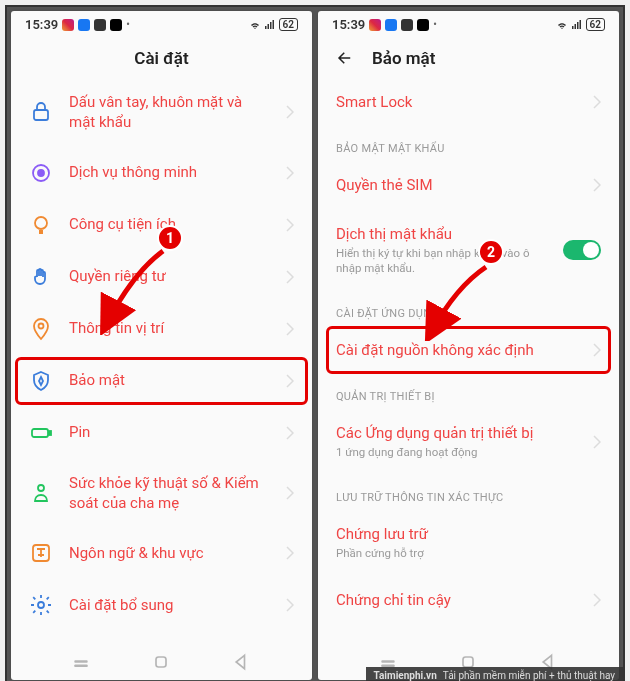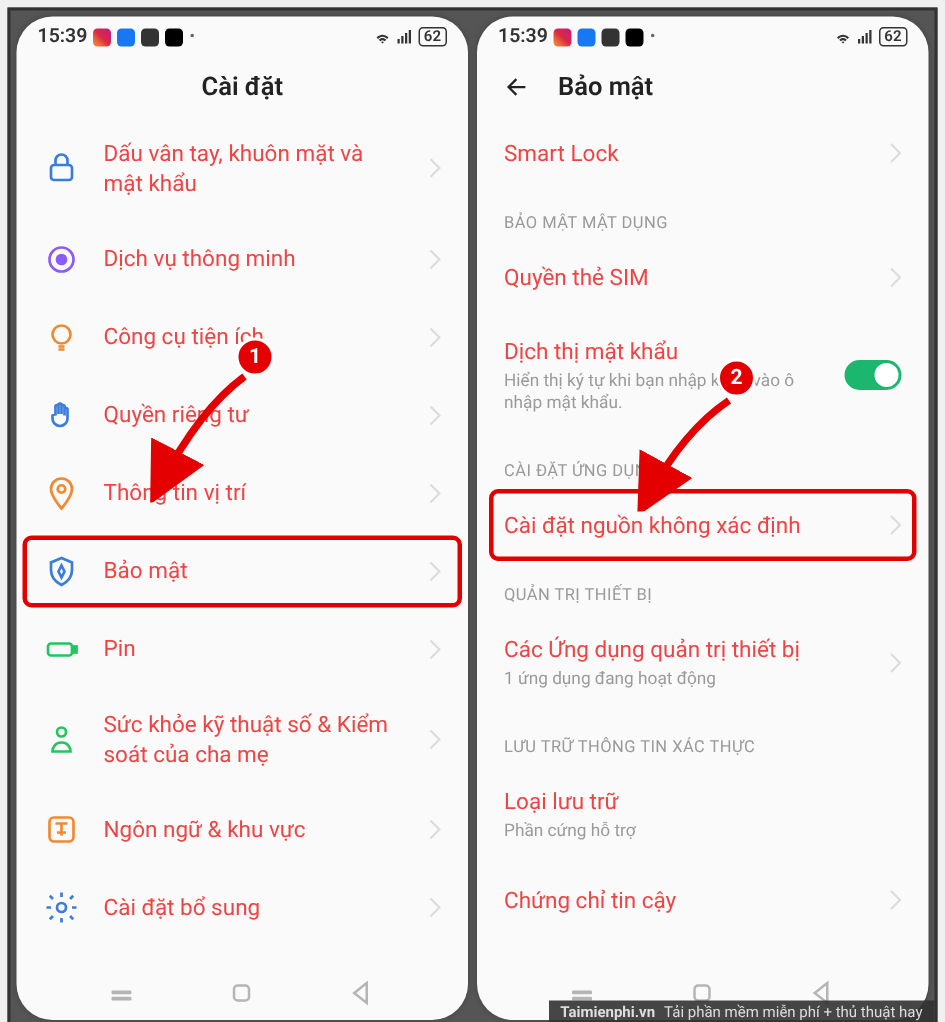--- a/index.html
+++ b/index.html
@@ -17,21 +17,21 @@
     border: 2px solid #333;
     padding: 4px;
     background: #555;
     width: 630px;
     height: 681px;
     position: relative;
   }
   .phone {
     flex: 1;
     background: #fafafa;
-    border-radius: 24px;
+    border-radius: 3px;
     overflow: hidden;
     display: flex;
     flex-direction: column;
     position: relative;
     box-shadow: 0 0 4px rgba(0,0,0,0.2);
   }
   
   .status-bar {
     display: flex;
     justify-content: space-between;
@@ -395,21 +395,21 @@
 
       <div class="row">
         <div class="text-col">
             <div class="label">Smart Lock</div>
           </div>
         <svg class="chev" viewBox="0 0 8 14">
             <path d="M1 1l6 6-6 6" stroke="#999" fill="none" stroke-width="1.5"></path>
           </svg>
       </div>
 
-      <div class="section-header">BẢO MẬT MẬT DỤNG</div>
+      <div class="section-header">BẢO MẬT MẬT KHẨU</div>
 
       <div class="row">
         <div class="text-col">
             <div class="label">Quyền thẻ SIM</div>
           </div>
         <svg class="chev" viewBox="0 0 8 14">
             <path d="M1 1l6 6-6 6" stroke="#999" fill="none" stroke-width="1.5"></path>
           </svg>
       </div>
 
@@ -442,21 +442,21 @@
         </div>
         <svg class="chev" viewBox="0 0 8 14">
             <path d="M1 1l6 6-6 6" stroke="#999" fill="none" stroke-width="1.5"></path>
           </svg>
       </div>
 
       <div class="section-header">LƯU TRỮ THÔNG TIN XÁC THỰC</div>
 
       <div class="row">
         <div class="text-col">
-          <div class="label">Loại lưu trữ</div>
+          <div class="label">Chứng lưu trữ</div>
           <div class="sub">Phần cứng hỗ trợ</div>
         </div>
       </div>
 
       <div class="row">
         <div class="text-col">
             <div class="label">Chứng chỉ tin cậy</div>
           </div>
         <svg class="chev" viewBox="0 0 8 14">
             <path d="M1 1l6 6-6 6" stroke="#999" fill="none" stroke-width="1.5"></path>

